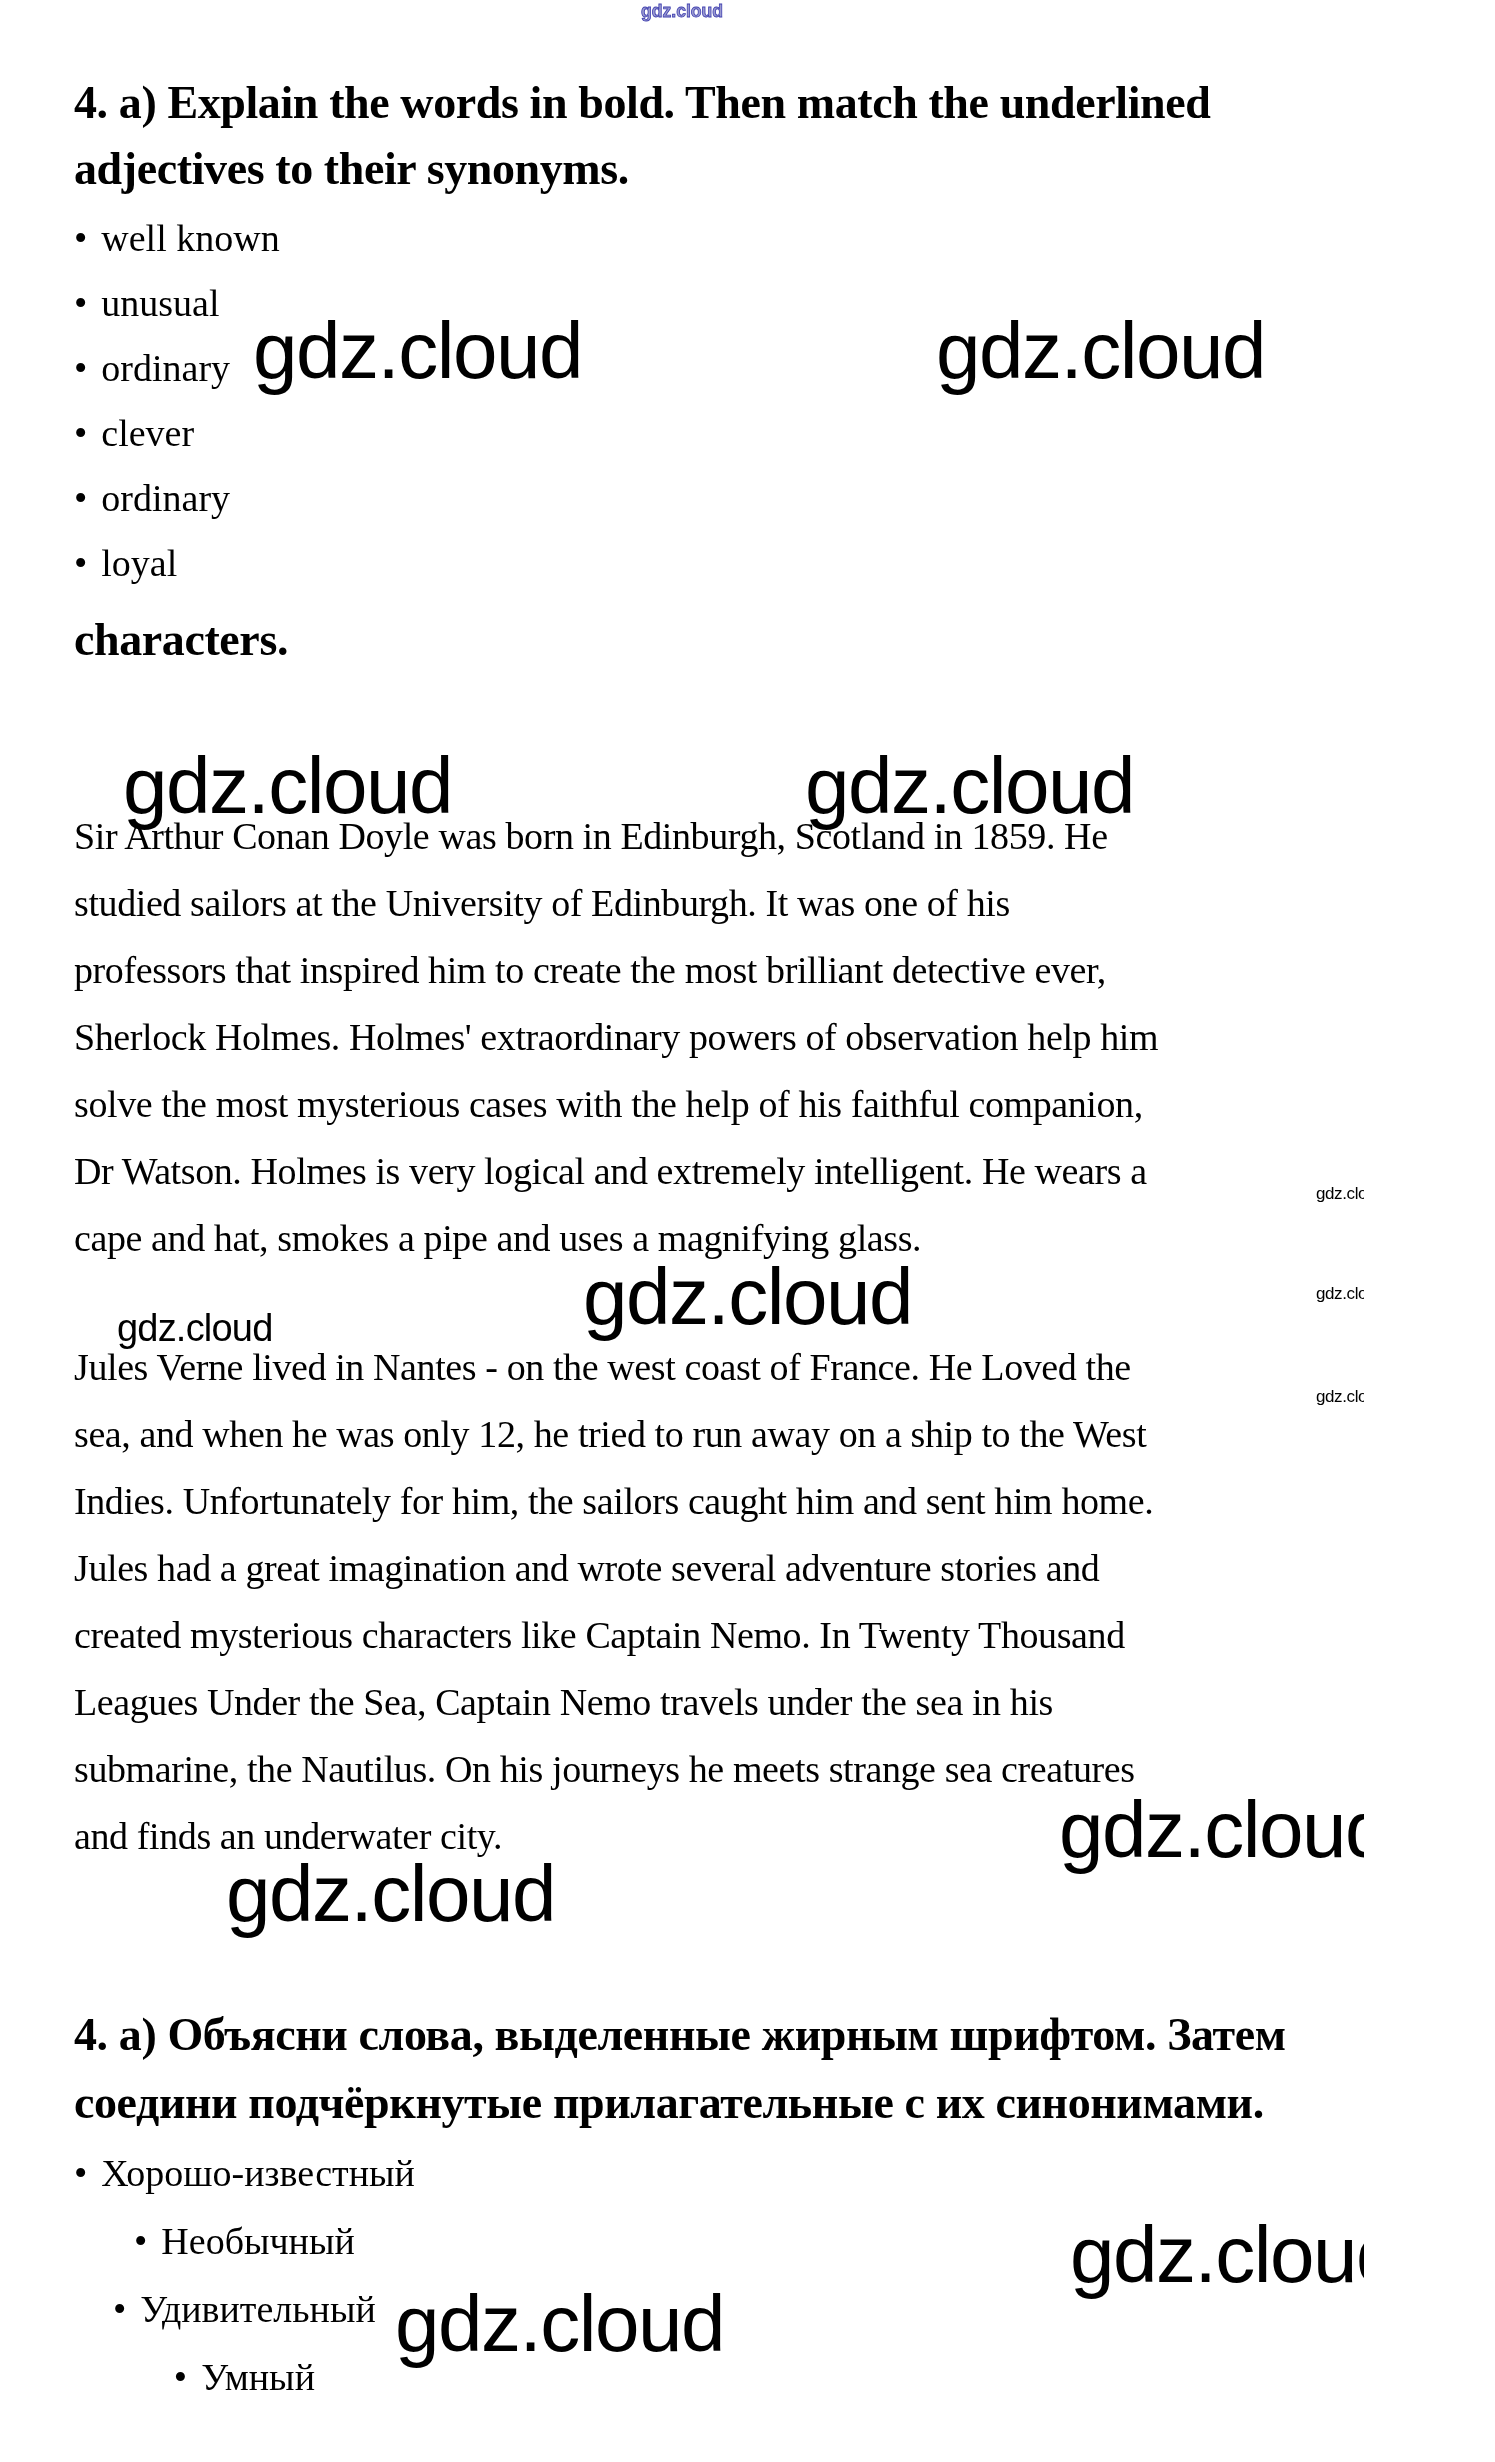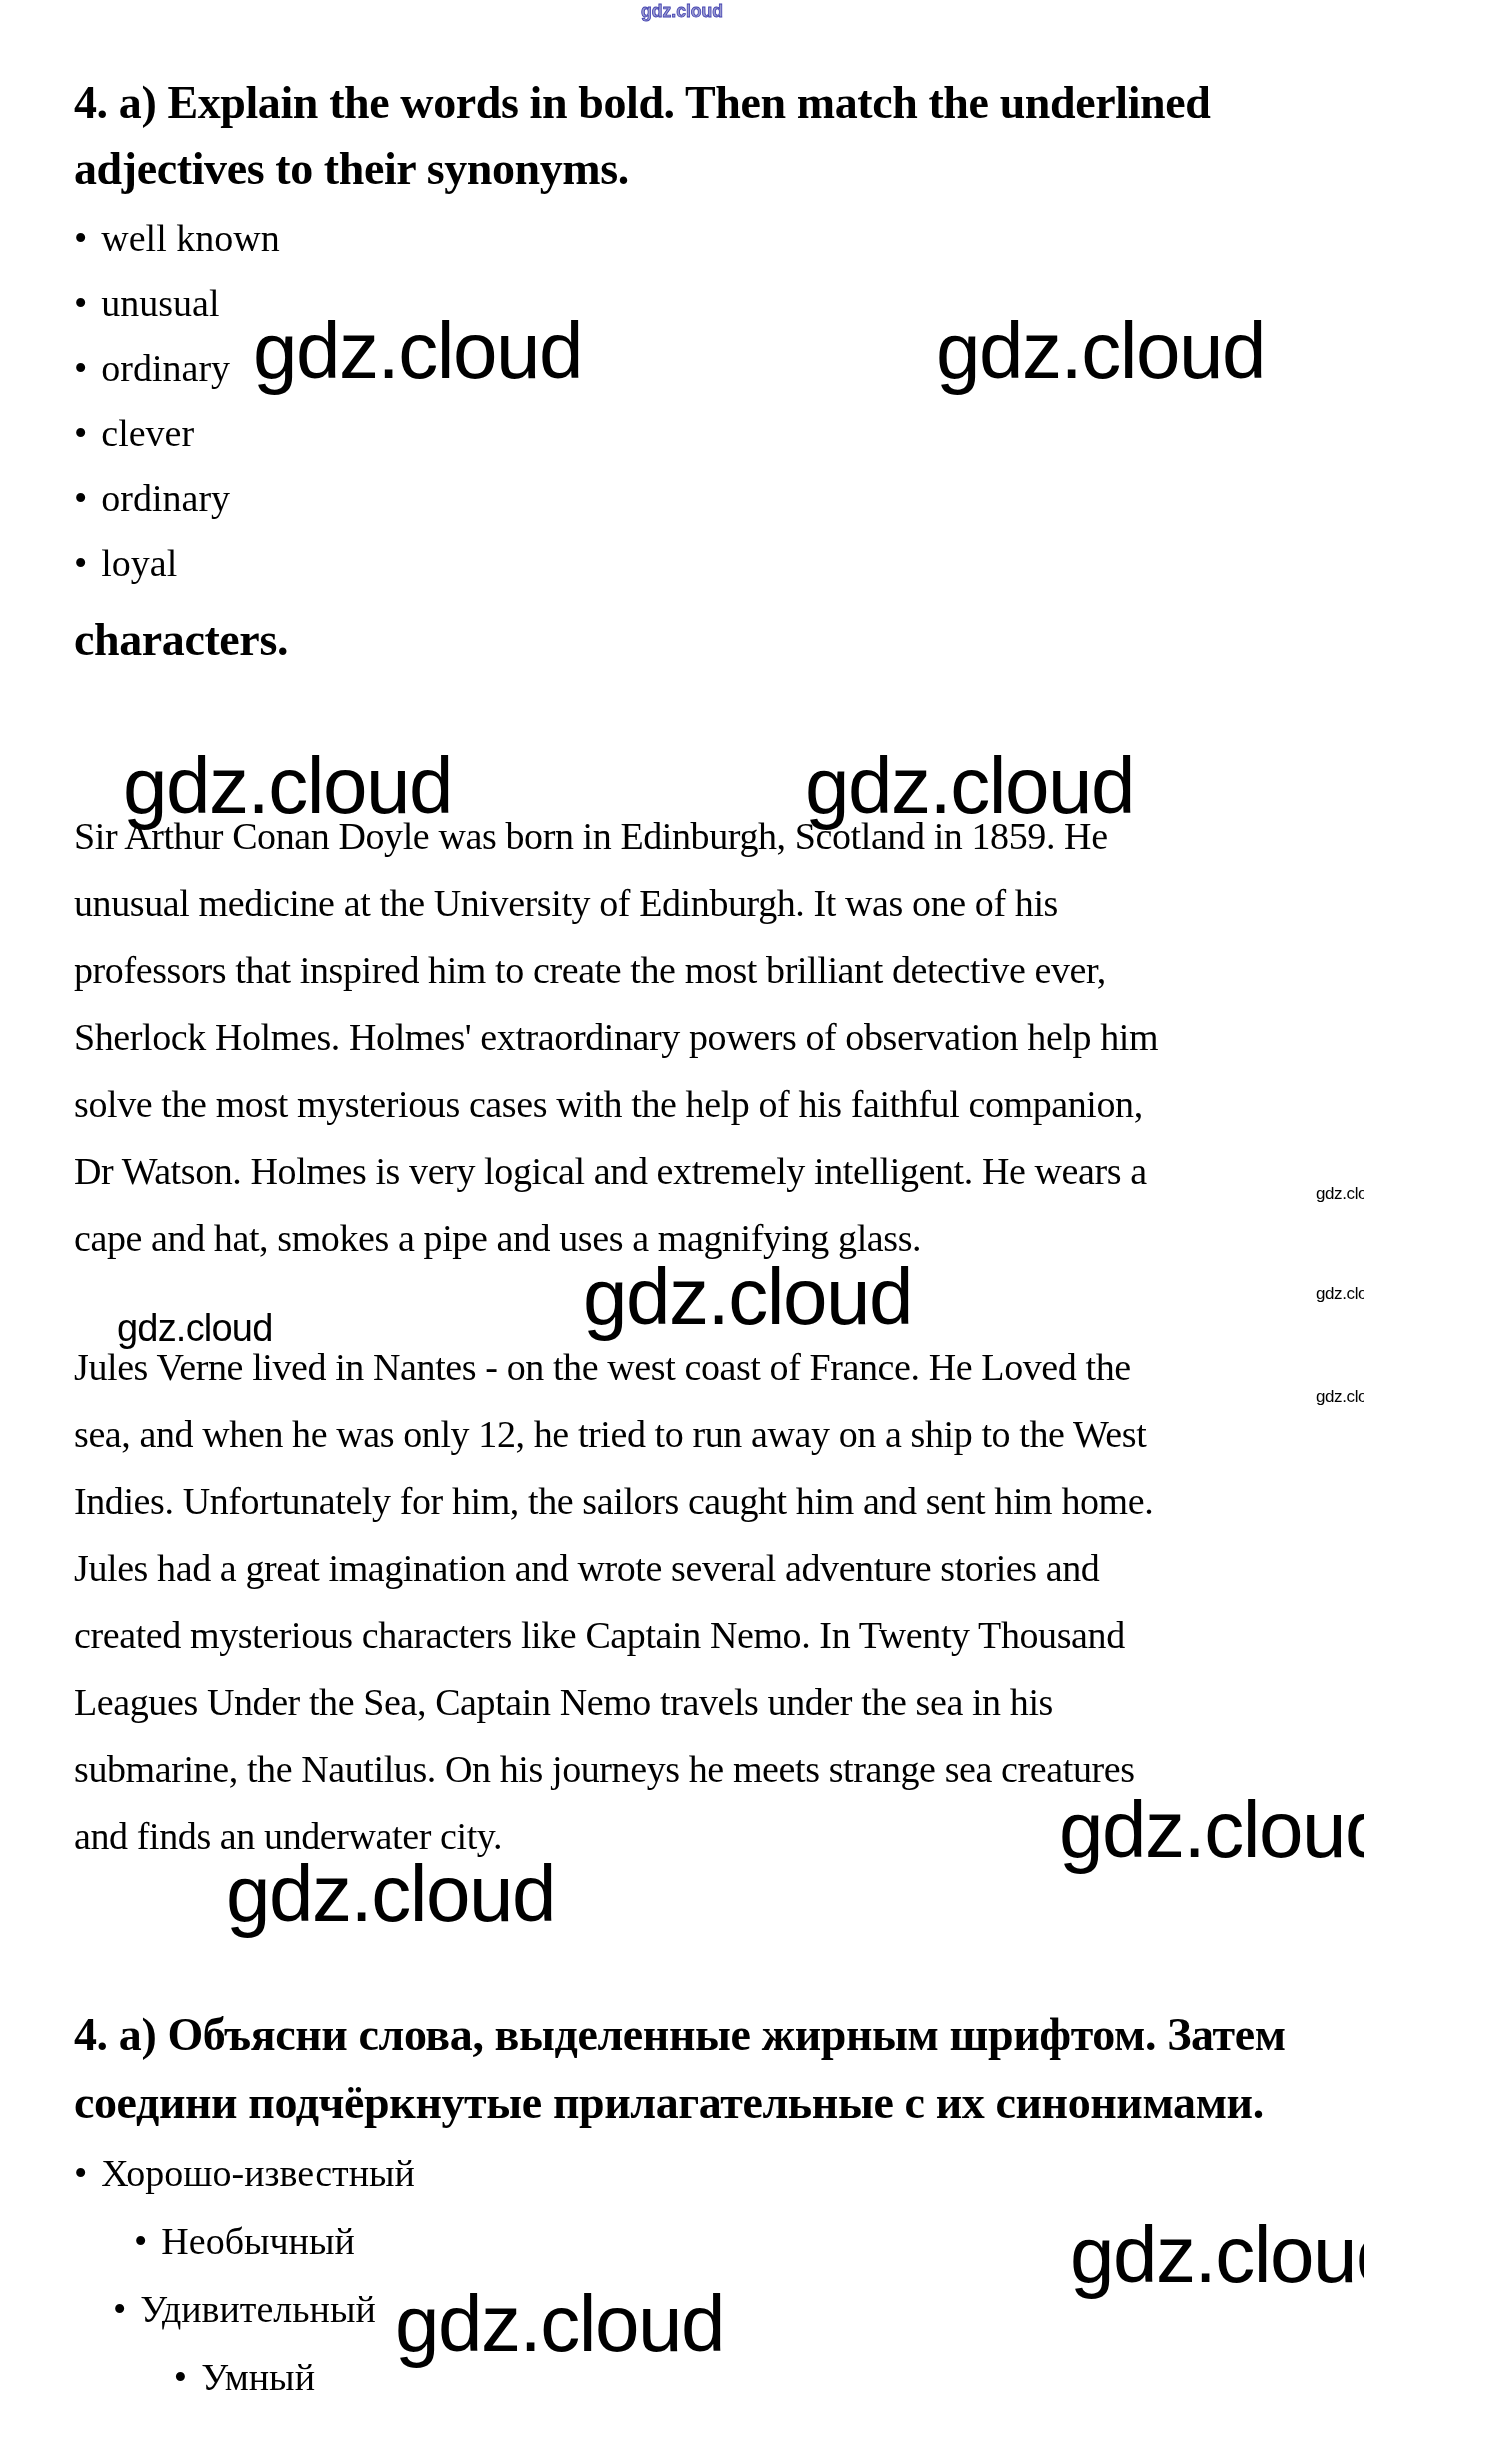--- a/index.html
+++ b/index.html
@@ -105,21 +105,21 @@
 
   <div class="h-b">
     <div class="line">characters.</div>
   </div>
 
   <div class="wm wm-big wm-b-left">gdz.cloud</div>
   <div class="wm wm-big wm-b-right">gdz.cloud</div>
 
   <div class="para para-doyle">
     <div class="line">Sir Arthur Conan Doyle was born in Edinburgh, Scotland in 1859. He</div>
-    <div class="line">unusual medicine at the University of Edinburgh. It was one of his</div>
+    <div class="line">studied sailors at the University of Edinburgh. It was one of his</div>
     <div class="line">professors that inspired him to create the most brilliant detective ever,</div>
     <div class="line">Sherlock Holmes. Holmes' extraordinary powers of observation help him</div>
     <div class="line">solve the most mysterious cases with the help of his faithful companion,</div>
     <div class="line">Dr Watson. Holmes is very logical and extremely intelligent. He wears a</div>
     <div class="line">cape and hat, smokes a pipe and uses a magnifying glass.</div>
   </div>
 
   <div class="wm wm-tiny wm-tiny-1">gdz.cloud</div>
   <div class="wm wm-big wm-center">gdz.cloud</div>
   <div class="wm wm-tiny wm-tiny-2">gdz.cloud</div>

